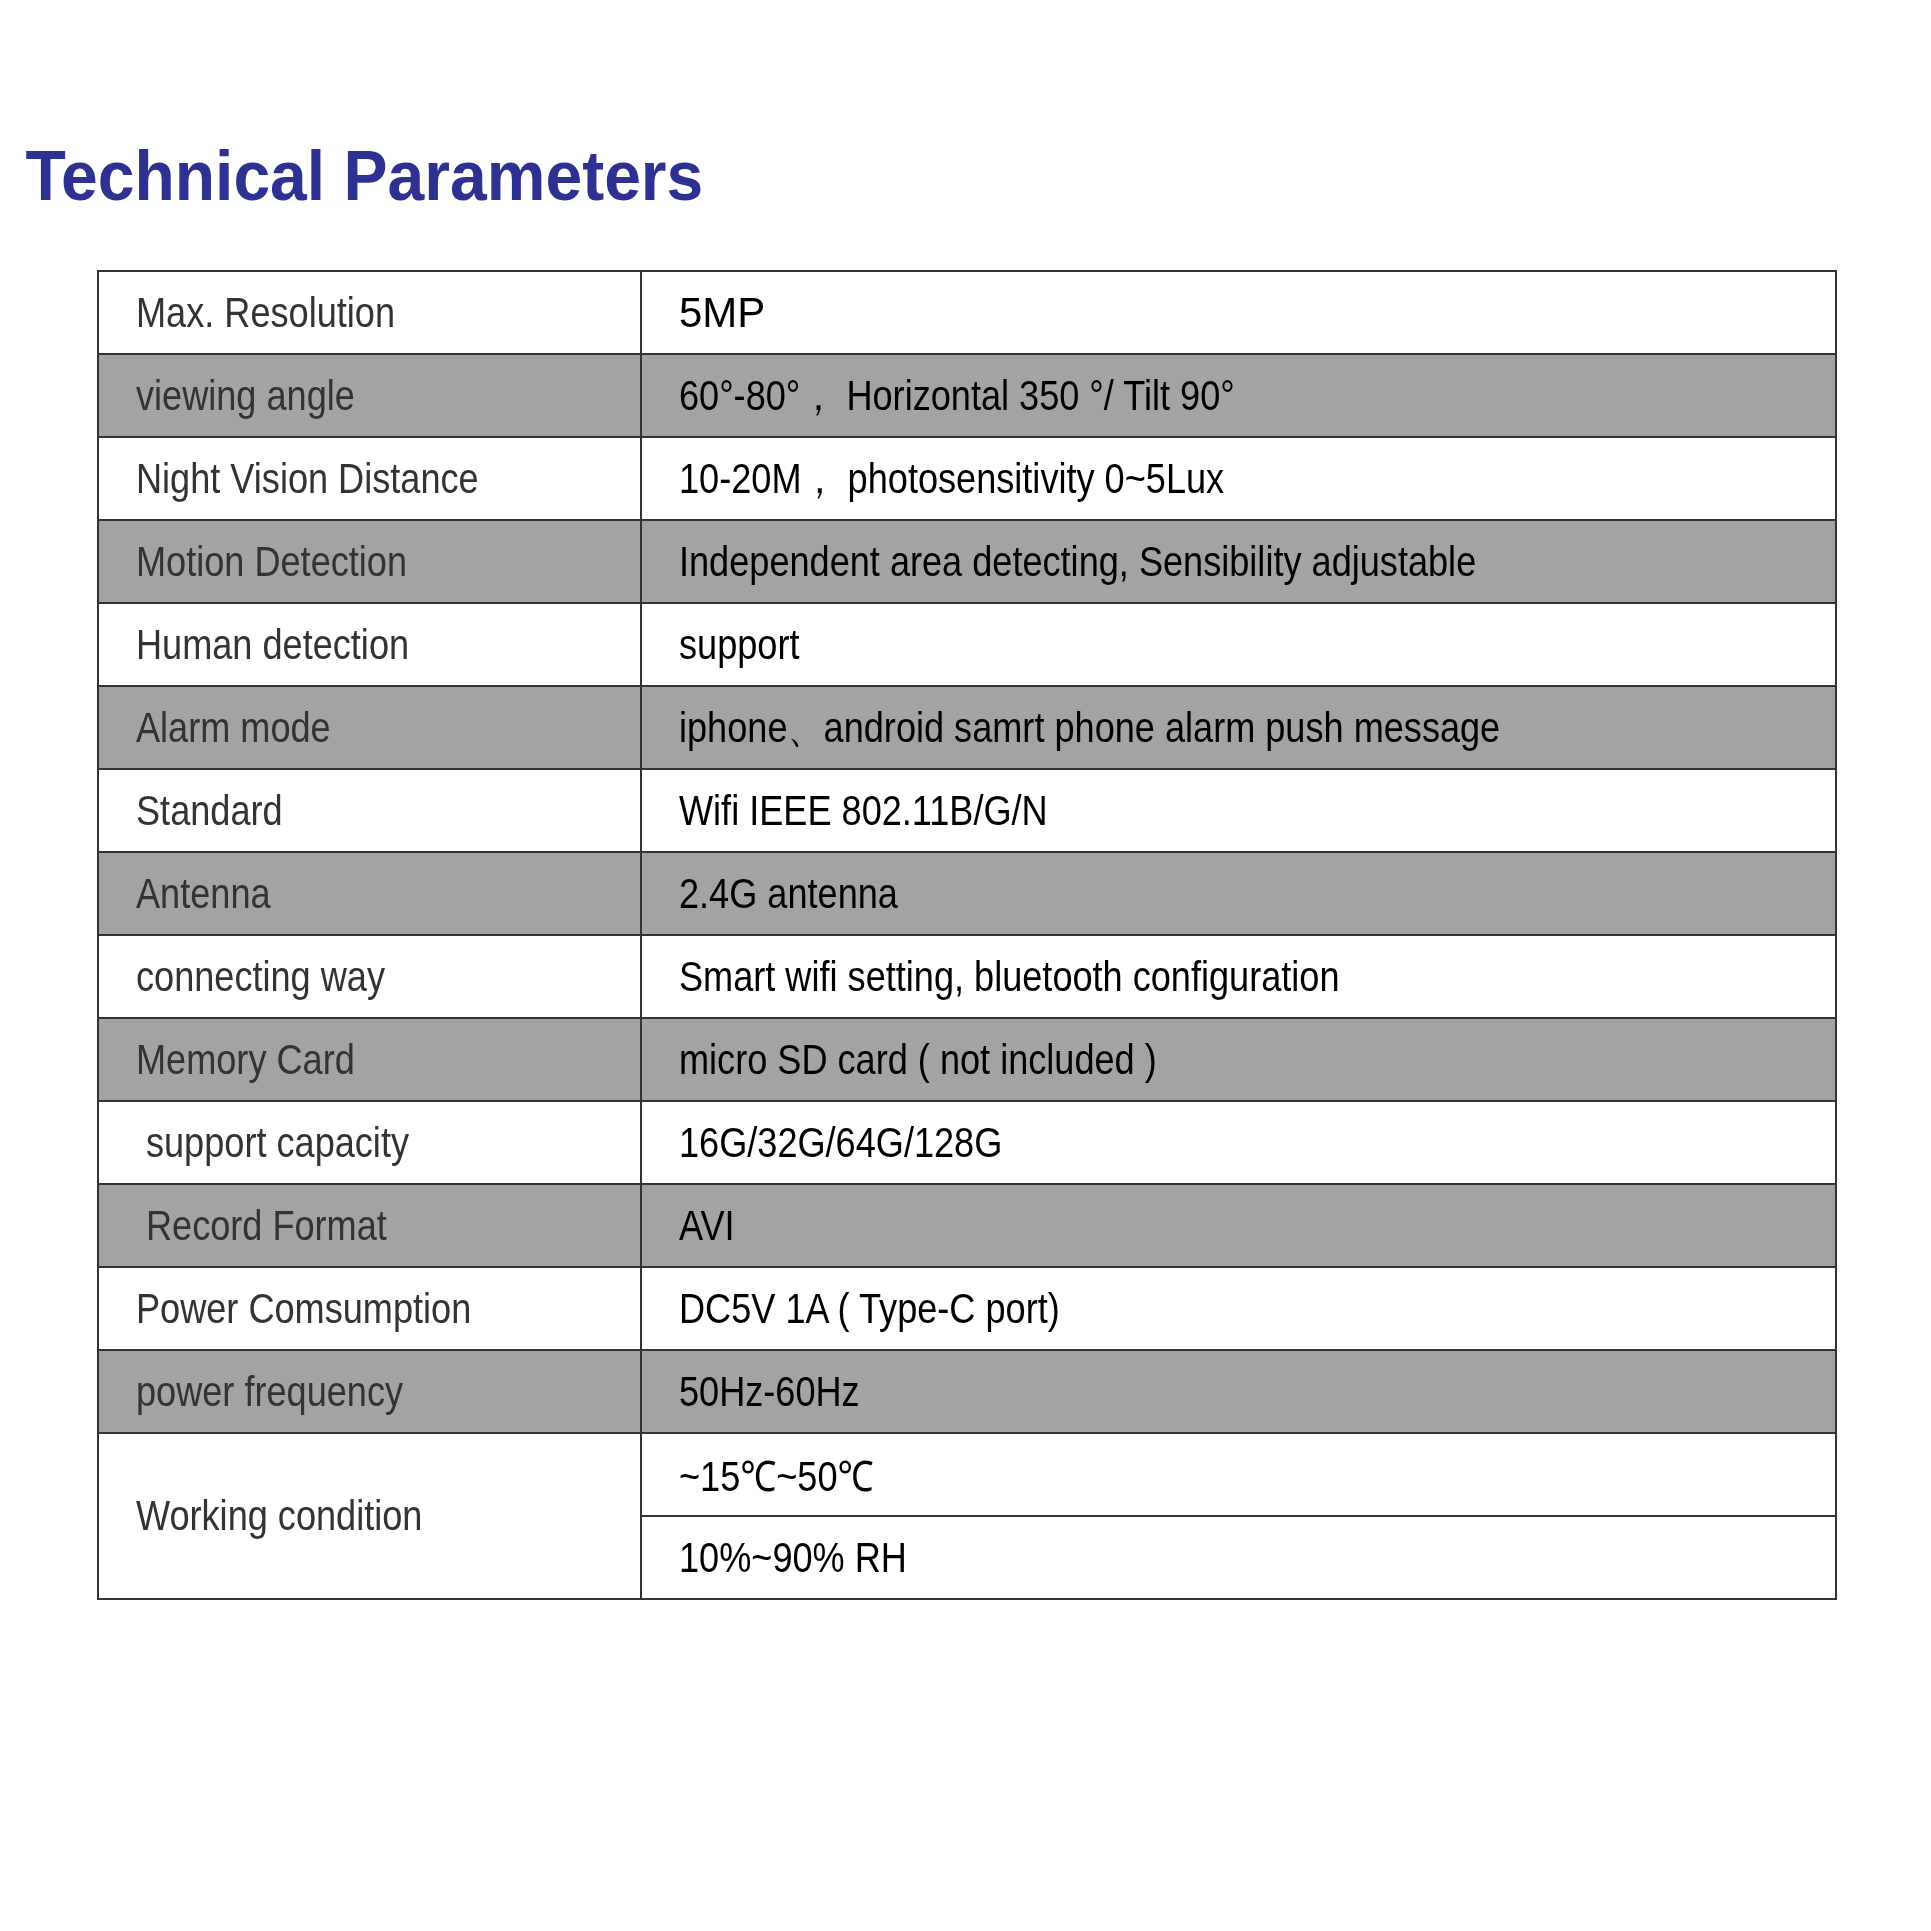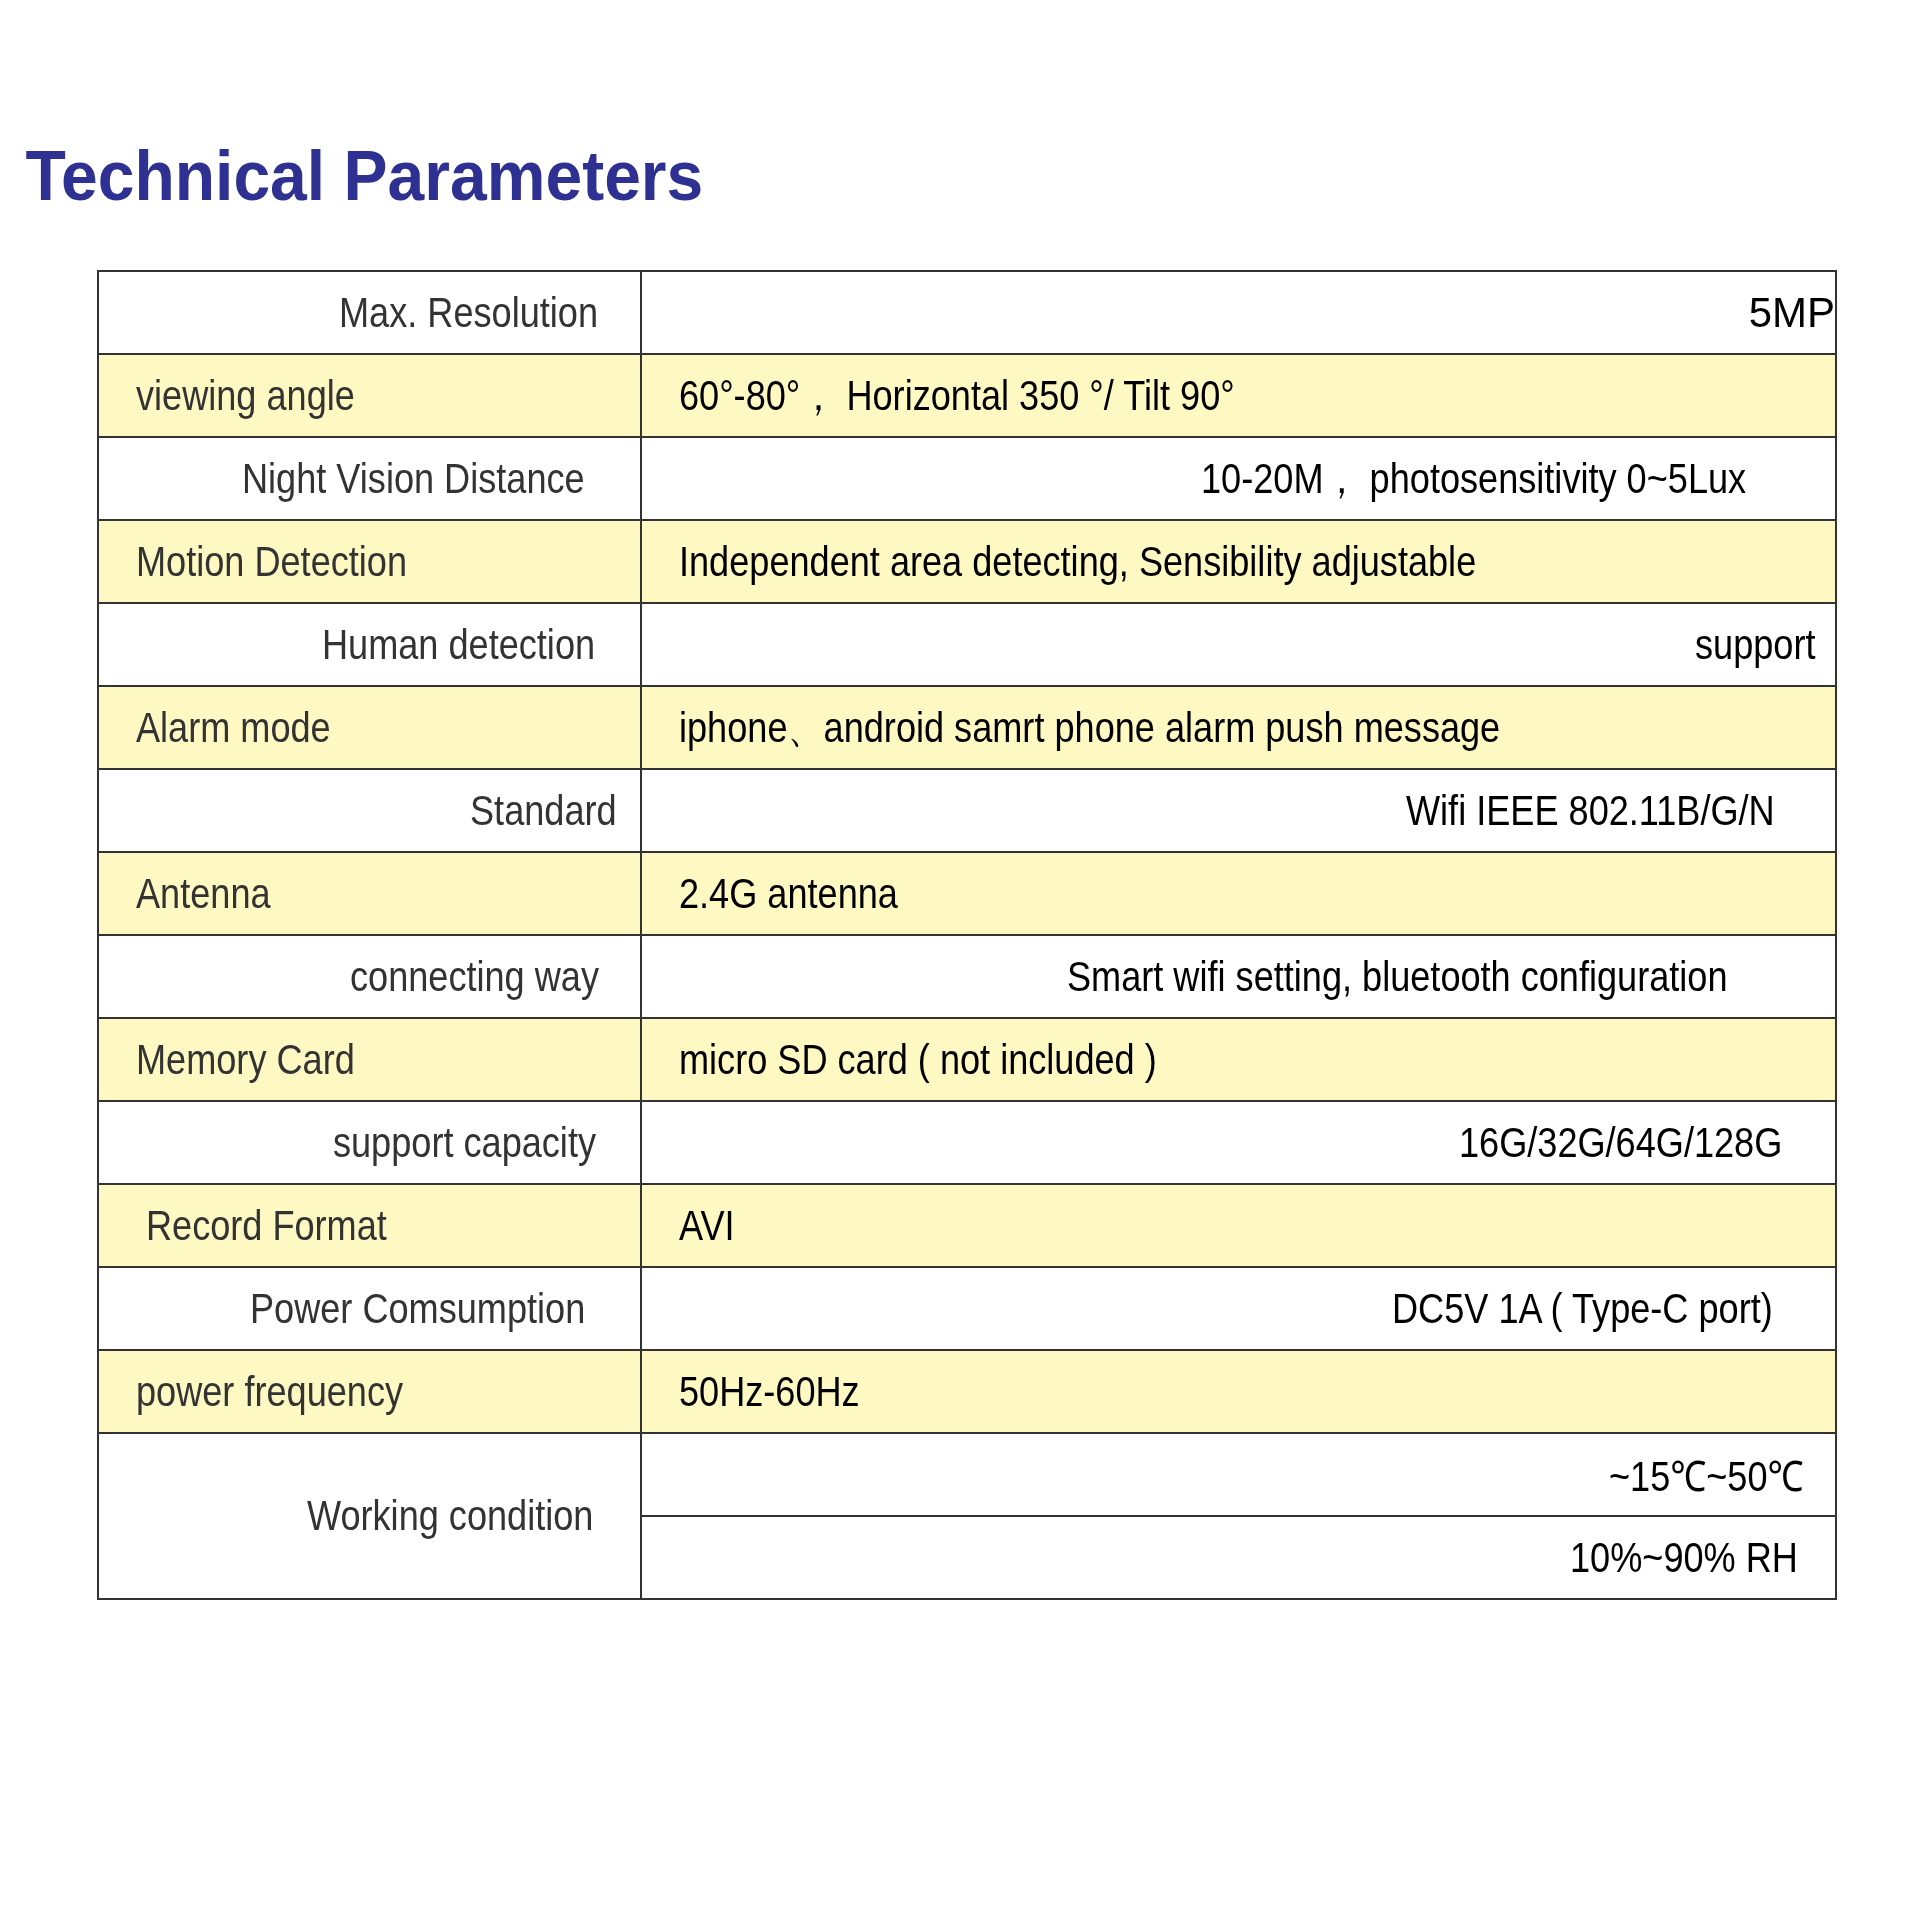--- a/index.html
+++ b/index.html
@@ -13,22 +13,22 @@
   table.spec {
     position: absolute; left: 97px; top: 270px; width: 1738px;
     border-collapse: collapse; table-layout: fixed;
   }
   table.spec td {
     border: 2.9px solid #333333; height: 81px; padding: 0; vertical-align: middle;
     font-size: 42px; white-space: nowrap; overflow: hidden;
   }
   table.spec col.c1 { width: 543px; }
   table.spec col.c2 { width: 1195px; }
-  tr.shade td { background: #fef9c3; }
-  tr.plain td { background: #ffffff; text-align: right; }
+  tr.shade td { background: #a3a3a3; }
+  tr.plain td { background: #ffffff; }
   td.label { color: #333333; padding-left: 37px !important; }
   td.value { color: #000000; padding-left: 37px !important; }
   .cond { display: inline-block; transform-origin: left center; transform: scaleX(0.86); }
   .indent { padding-left: 11.6px; }
 </style>
 </head>
 <body>
 
 <div class="title"><span>Technical Parameters</span></div>
 

